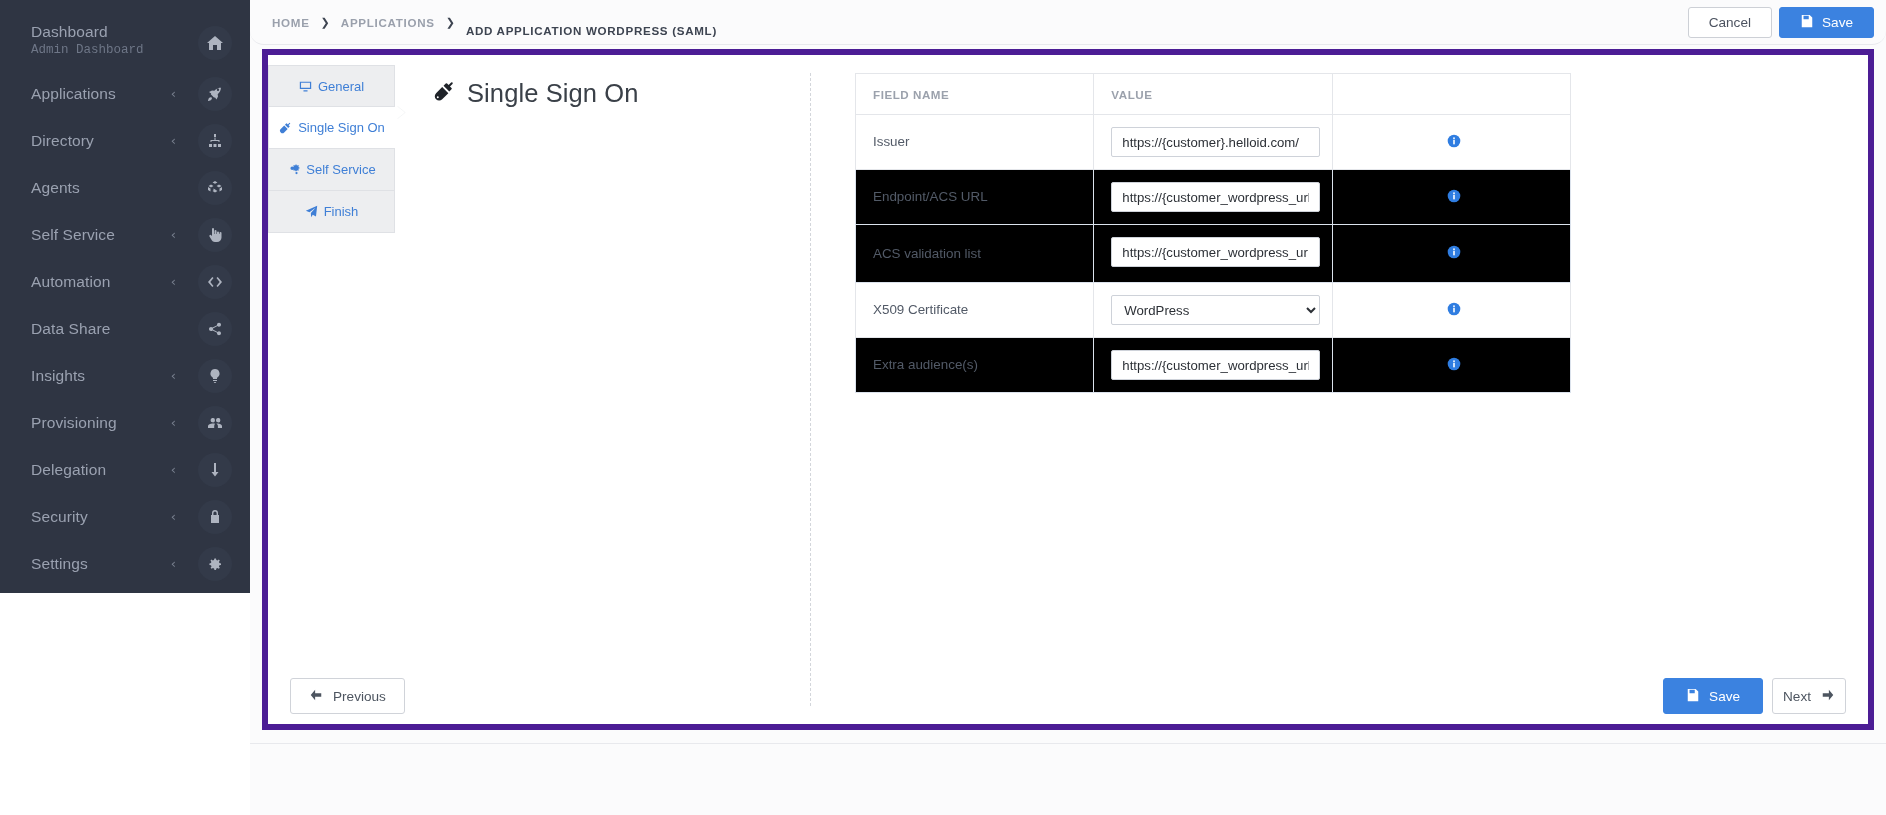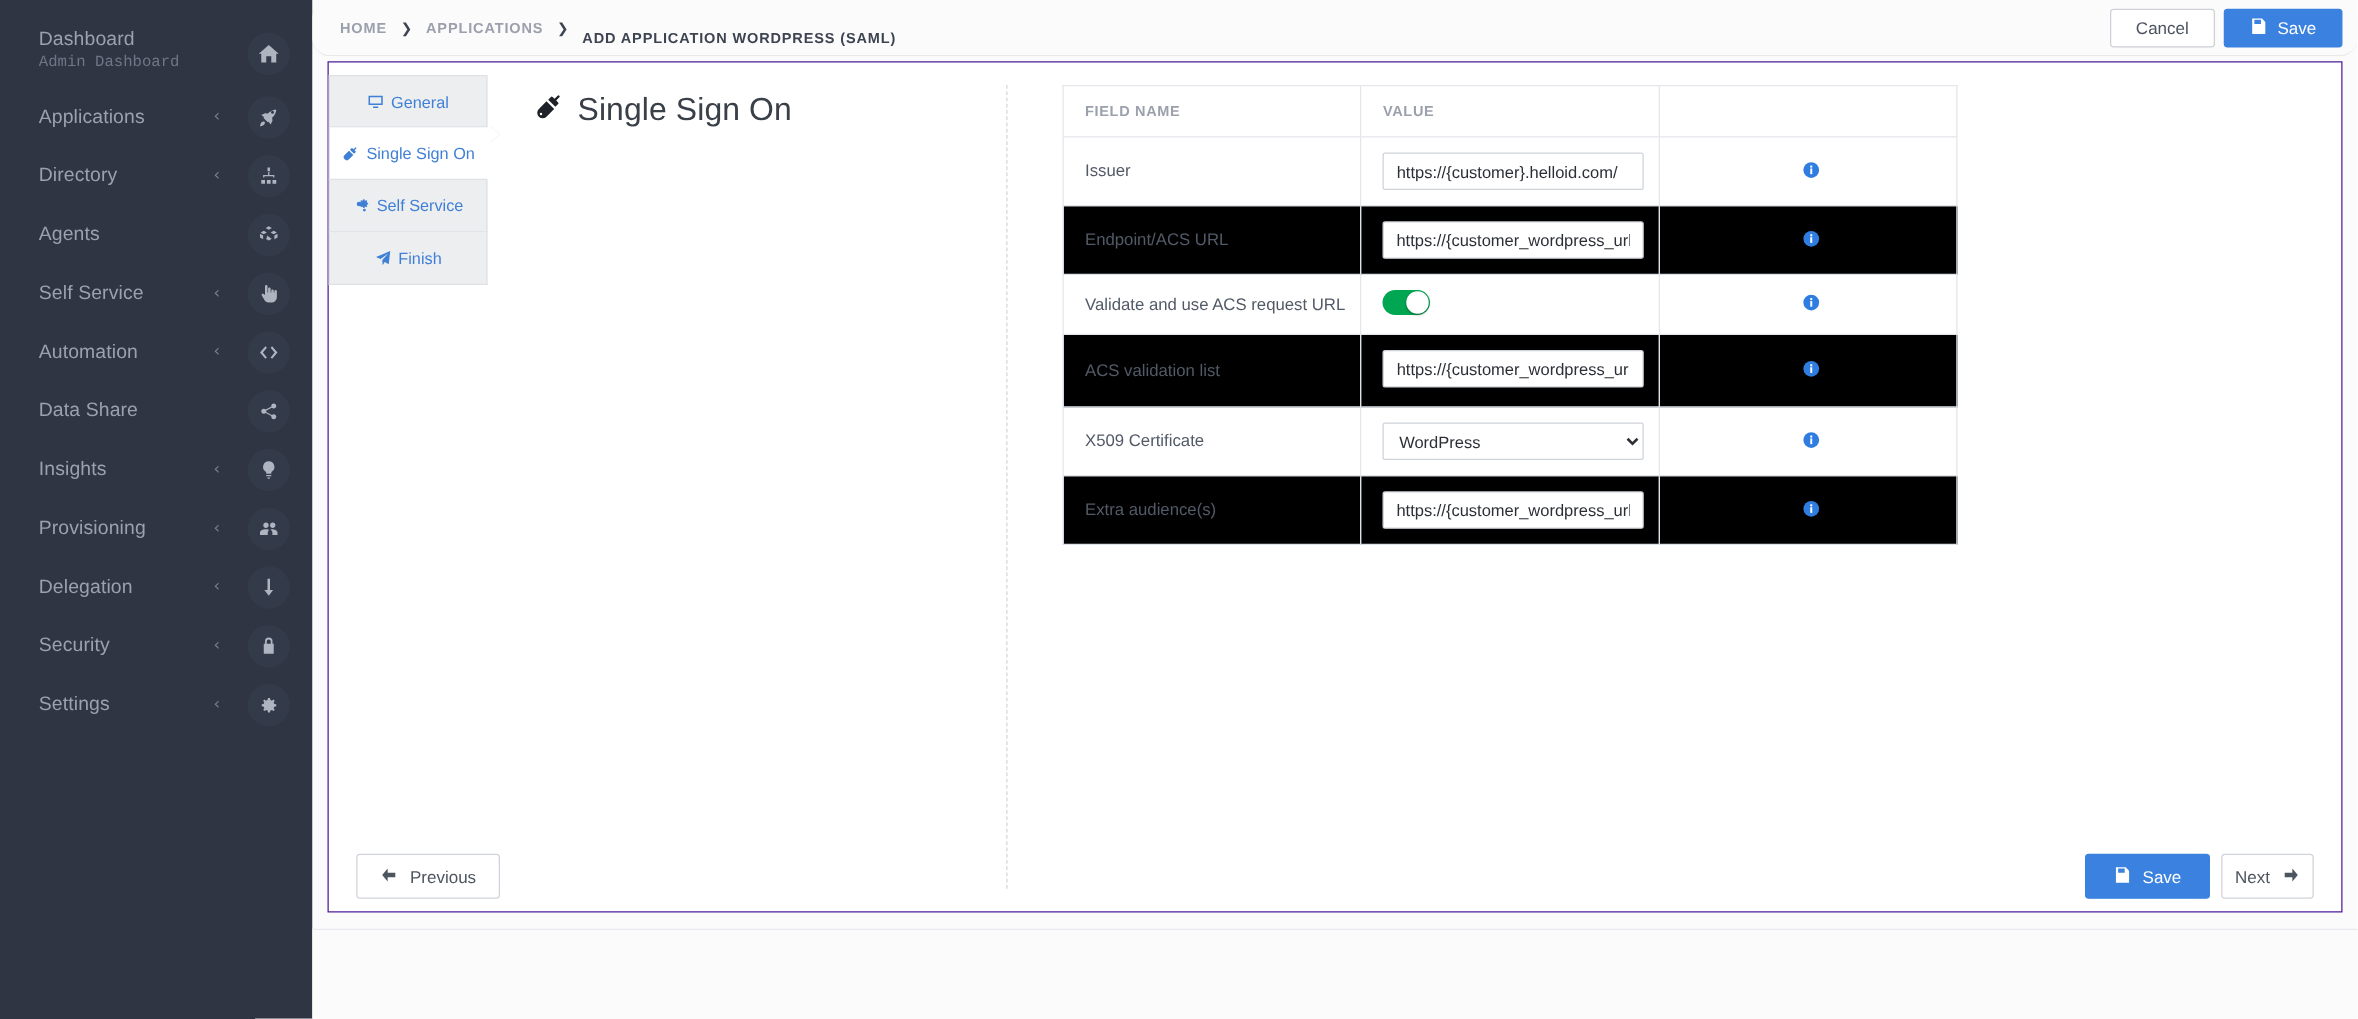--- a/index.html
+++ b/index.html
@@ -6,21 +6,21 @@
   html, body {
     width: 1886px; height: 815px;
     font-family: "Liberation Sans", sans-serif;
     background: #ffffff;
     overflow: hidden;
   }
   .app { display: flex; width: 1886px; height: 815px; }
 
   
   .sidebar {
-    width: 250px; min-width: 250px; height: 815px;
+    width: 250px; min-width: 250px; height: 593px;
     background: #2f3543;
     position: relative;
     padding-top: 18px;
   }
   .nav-item {
     display: flex; align-items: center;
     height: 47px;
     padding-left: 31px; padding-right: 18px;
     position: relative;
     cursor: pointer;
@@ -90,21 +90,21 @@
     height: 31px; padding: 0 20px;
   }
   .btn svg { width: 14px; height: 14px; }
 
   
   .panel-wrap { flex: 1; padding: 0; position: relative; }
   .panel {
     position: absolute;
     left: 12px; top: 4px; right: 12px; bottom: 85px;
     background: #ffffff;
-    border: 1px solid #4c1d95;
+    border: 6px solid #4c1d95;
     display: flex;
   }
 
   
   .steps { width: 127px; min-width: 127px; padding-top: 10px; }
   .step {
     height: 42px;
     display: flex; align-items: center; justify-content: center;
     gap: 6px;
     background: #edeef0;
@@ -467,29 +467,20 @@
                     <td class="fval"><input type="text" class="txt wide" value="https://{customer}.helloid.com/" style=""></td>
                     <td class="finfo"><span class="info-icon"><svg viewBox="0 0 16 16">
                           <circle cx="8" cy="8" r="7.2"></circle>
                           <rect x="7.1" y="6.6" width="1.8" height="5.2" fill="#fff"></rect>
                           <rect x="7.1" y="3.9" width="1.8" height="1.9" fill="#fff"></rect>
                         </svg></span></td>
                   </tr>
                   <tr class="alt">
                     <td class="fname">Endpoint/ACS URL</td>
                     <td class="fval"><input type="text" class="txt wide" value="https://{customer_wordpress_url}/" style=""></td>
-                    <td class="finfo"><span class="info-icon"><svg viewBox="0 0 16 16">
-                          <circle cx="8" cy="8" r="7.2"></circle>
-                          <rect x="7.1" y="6.6" width="1.8" height="5.2" fill="#fff"></rect>
-                          <rect x="7.1" y="3.9" width="1.8" height="1.9" fill="#fff"></rect>
-                        </svg></span></td>
-                  </tr>
-                  <tr class="">
-                    <td class="fname">Validate and use ACS request URL</td>
-                    <td class="fval"><span class="toggle"><span class="knob"></span></span></td>
                     <td class="finfo"><span class="info-icon"><svg viewBox="0 0 16 16">
                           <circle cx="8" cy="8" r="7.2"></circle>
                           <rect x="7.1" y="6.6" width="1.8" height="5.2" fill="#fff"></rect>
                           <rect x="7.1" y="3.9" width="1.8" height="1.9" fill="#fff"></rect>
                         </svg></span></td>
                   </tr>
                   <tr class="alt">
                     <td class="fname">ACS validation list</td>
                     <td class="fval"><textarea class="txt" style="">https://{customer_wordpress_url}/</textarea></td>
                     <td class="finfo"><span class="info-icon"><svg viewBox="0 0 16 16">

